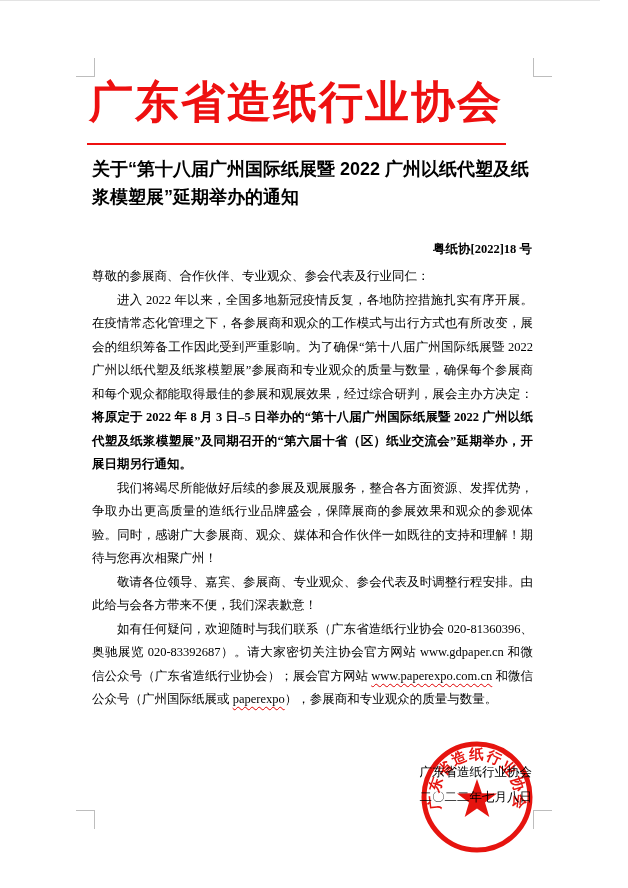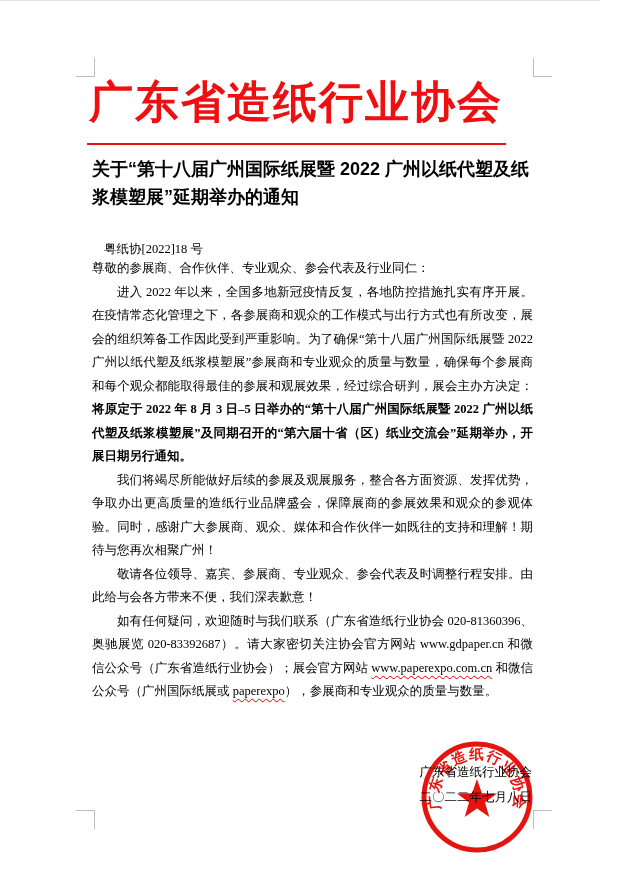--- a/index.html
+++ b/index.html
@@ -22,26 +22,26 @@
     color:#ee1010;font-family:"Liberation Serif","DejaVu Serif",serif;
   }
   .header-rule{position:absolute;top:143px;left:87px;width:419px;height:2px;background:#ee1010;}
   
   .doc-title{
     position:absolute;top:155px;left:92px;width:441px;
     font-weight:bold;font-size:18px;line-height:28px;
     font-family:"Liberation Sans","DejaVu Sans",sans-serif;
   }
   .doc-number{
-    position:absolute;top:240px;left:104px;width:440px;text-align:left;
-    font-size:12.5px;line-height:18px;
+    position:absolute;top:240px;left:92px;width:440px;text-align:right;
+    font-size:12.5px;line-height:18px;font-weight:bold;
   }
   
   .body-text{
-    position:absolute;top:257px;left:92px;width:441px;
+    position:absolute;top:265px;left:92px;width:441px;
     font-size:12.5px;line-height:23.5px;text-align:justify;
   }
   .body-text p{margin:0;text-indent:2em;}
   .body-text p.salutation{text-indent:0;}
   .bold-seg{font-weight:bold;}
   .wavy{
     text-decoration-line:underline;text-decoration-style:wavy;
     text-decoration-color:#e00000;text-decoration-thickness:1px;
     text-underline-offset:3px;
   }

